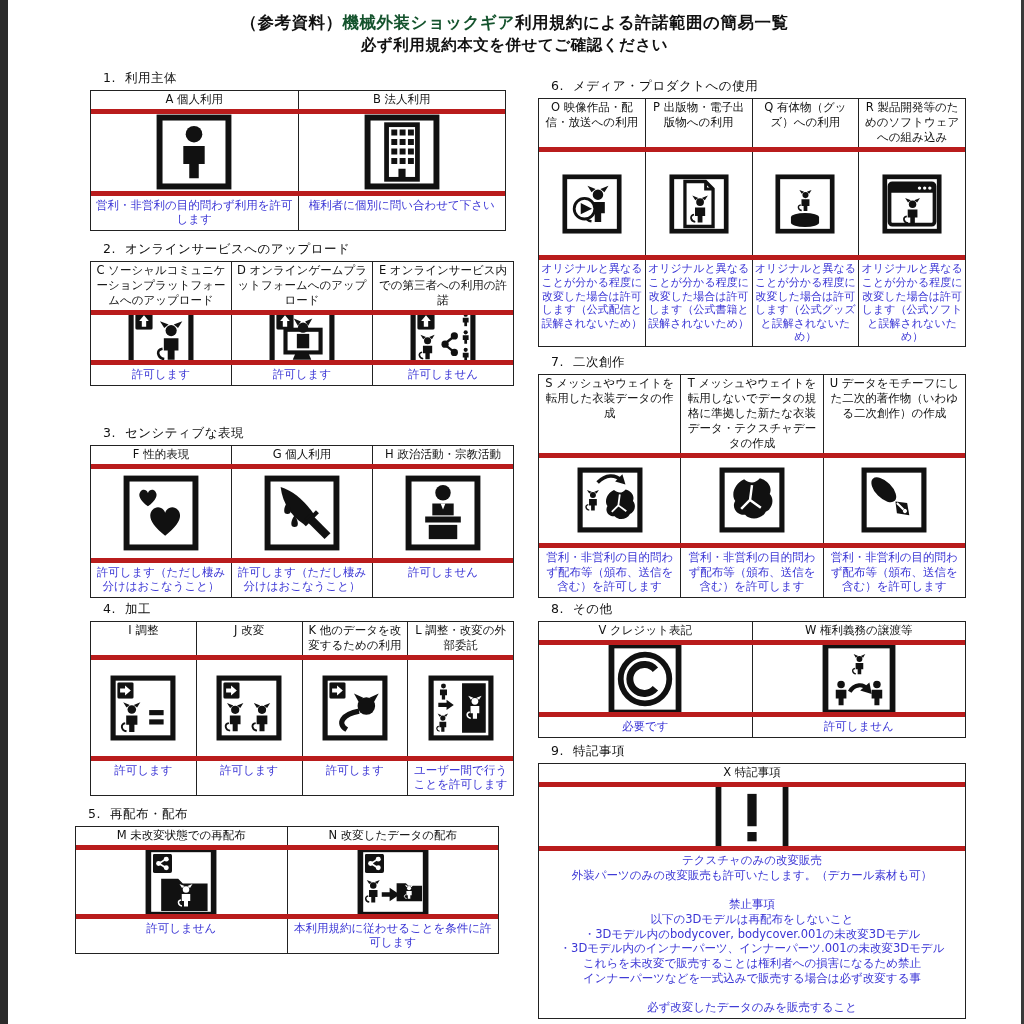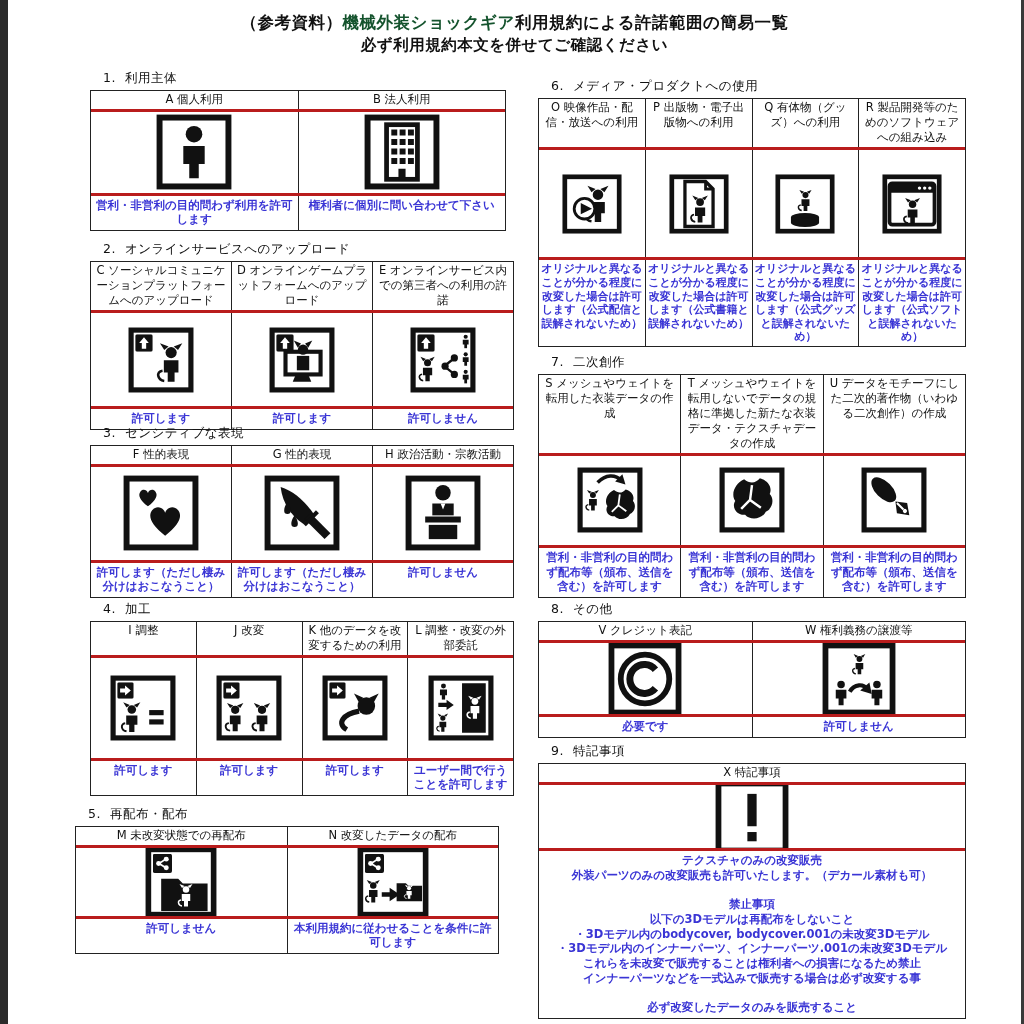--- a/index.html
+++ b/index.html
@@ -15,21 +15,21 @@
   .blue-strong{color:#14532d;}
 
   .section{position:absolute;}
   .sec-label{font-size:12.5px;color:#111;padding-left:13px;margin-bottom:3px;
              letter-spacing:.5px;white-space:nowrap;}
   .sec-label .no{margin-right:9px;}
 
   .tbl{display:flex;flex-direction:column;border:1.5px solid #222;background:#fff;box-sizing:border-box;}
   .row{display:flex;flex:0 0 auto;}
   .row.icons{flex:1 1 auto;min-height:0;}
-  .row + .row{border-top:3px solid #b91c1c;font-weight:bold;}
+  .row + .row{border-top:5px solid #b91c1c;}
   .cell{flex:1 1 0;min-width:0;box-sizing:border-box;text-align:center;overflow:hidden;}
   .cell + .cell{border-left:1px solid #222;}
   .hdr .cell{font-size:11.5px;line-height:1.3;padding:1px 3px 2px;color:#111;}
   .icons .cell{display:flex;align-items:center;justify-content:center;padding:2px;}
   .caps .cell{font-size:11.5px;line-height:1.28;padding:2px 3px 3px;color:#3a35d5;}
   .caps.small .cell{font-size:11px;line-height:1.24;padding:2px 2px;}
   .notes{white-space:pre-line;font-size:11.5px;line-height:1.26;}
 
   .ic{color:#111;display:block;}
   .ic .fr{fill:#fff;stroke:#111;stroke-width:5;}
@@ -119,21 +119,21 @@
       </div>
       <div class="row caps">
         <div class="cell">営利・非営利の目的問わず利用を許可します</div>
         <div class="cell">権利者に個別に問い合わせて下さい</div>
       </div>
     </div>
   </div>
 
   <div class="section" style="left:90px;top:241px;width:424px;">
     <div class="sec-label"><span class="no">2.</span><span>オンラインサービスへのアップロード</span></div>
-    <div class="tbl" style="height:169px">
+    <div class="tbl" style="height:125px">
       <div class="row hdr">
         <div class="cell">C ソーシャルコミュニケーションプラットフォームへのアップロード</div>
         <div class="cell">D オンラインゲームプラットフォームへのアップロード</div>
         <div class="cell">E オンラインサービス内での第三者への利用の許諾</div>
       </div>
       <div class="row icons">
         <div class="cell">
           <svg class="ic" viewBox="0 0 64 64" style="width:66px;height:66px">
               <rect class="fr" x="3" y="3" width="58" height="58"></rect>
               <use href="#s-uploadbox" x="7" y="7" width="17" height="17"></use>
@@ -177,21 +177,21 @@
         <div class="cell">許可しません</div>
       </div>
     </div>
   </div>
 
   <div class="section" style="left:90px;top:425px;width:424px;">
     <div class="sec-label"><span class="no">3.</span><span>センシティブな表現</span></div>
     <div class="tbl" style="height:153px">
       <div class="row hdr">
         <div class="cell">F 性的表現</div>
-        <div class="cell">G 性的表現</div>
+        <div class="cell">G 個人利用</div>
         <div class="cell">H 政治活動・宗教活動</div>
       </div>
       <div class="row icons">
         <div class="cell">
           <svg class="ic" viewBox="0 0 64 64" style="width:76px;height:76px">
               <rect class="fr" x="3" y="3" width="58" height="58"></rect>
               <use href="#s-heart" x="12" y="10" width="18" height="17"></use>
               <use href="#s-heart" x="20" y="23" width="31" height="29"></use>
             </svg>
         </div>

